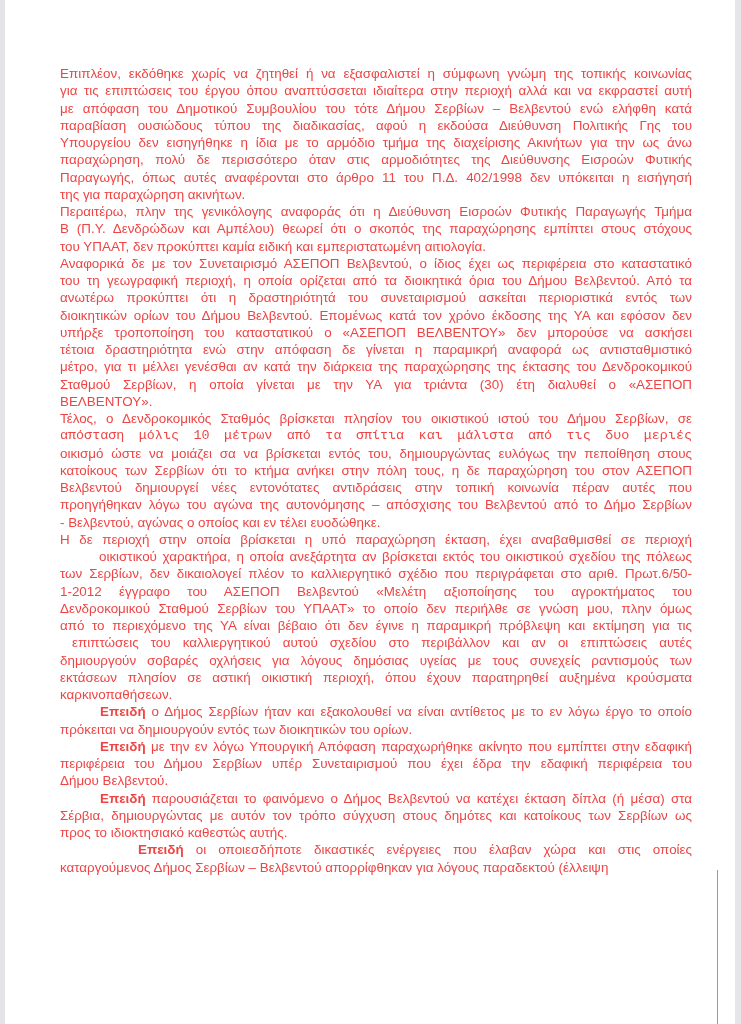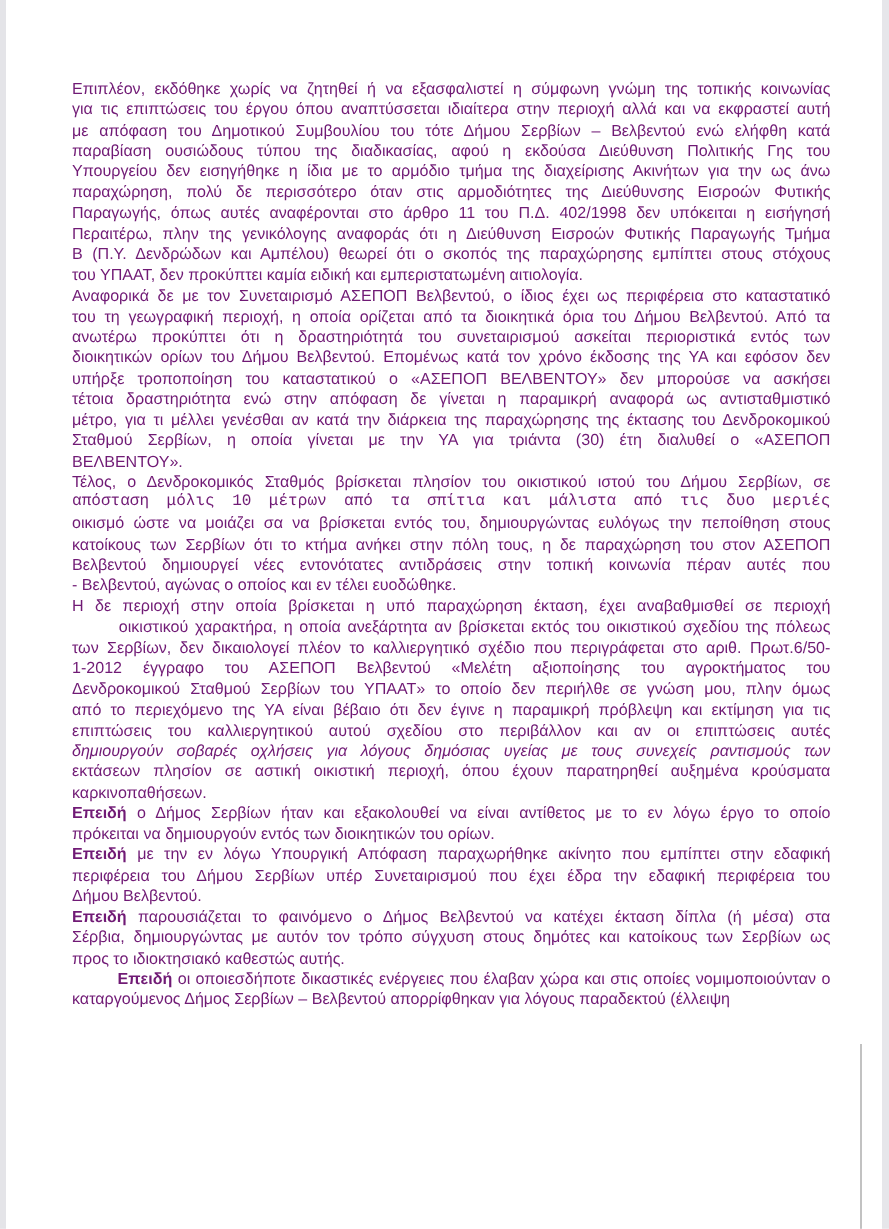--- a/index.html
+++ b/index.html
@@ -30,54 +30,56 @@
       position: absolute;
       left: 717px; top: 870px;
       width: 1px; height: 154px;
       background: #9a9a9a;
     }
     .page {
       position: absolute;
       left: 60px;
       top: 65px;
       width: 632px;
-      color: #701a75;
+      color: #ef4444;
       font-size: 13.4px;
       line-height: 17.25px;
     }
     .line {
       display: block;
       white-space: nowrap;
       text-align: justify;
       text-align-last: justify;
       height: 17.25px;
     }
     .line.last {
       text-align-last: left;
     }
     .bold {
       font-weight: bold;
+      margin-left: 40px;
     }
   </style>
 </head>
 <body>
 
 <div class="left-strip"></div>
 <div class="right-strip"></div>
 <div class="page-edge"></div>
 
 <div class="page" id="doc-page">
     <div>
       <span class="line" style="white-space: normal; overflow: hidden;"><span>Επιπλέον, εκδόθηκε χωρίς να ζητηθεί ή να εξασφαλιστεί η σύμφωνη γνώμη  της τοπικής κοινωνίας</span></span>
       <span class="line" style="white-space: normal; overflow: hidden;"><span>για τις επιπτώσεις του έργου όπου αναπτύσσεται ιδιαίτερα στην περιοχή αλλά και να εκφραστεί αυτή</span></span>
       <span class="line" style="white-space: normal; overflow: hidden;"><span>με απόφαση του Δημοτικού Συμβουλίου του  τότε Δήμου Σερβίων – Βελβεντού ενώ ελήφθη κατά</span></span>
       <span class="line" style="white-space: normal; overflow: hidden;"><span>παραβίαση ουσιώδους τύπου της διαδικασίας, αφού η εκδούσα Διεύθυνση Πολιτικής Γης του</span></span>
       <span class="line" style="white-space: normal; overflow: hidden;"><span>Υπουργείου δεν εισηγήθηκε η ίδια με το αρμόδιο τμήμα της διαχείρισης Ακινήτων για την ως άνω</span></span>
       <span class="line" style="white-space: normal; overflow: hidden;"><span>παραχώρηση, πολύ δε περισσότερο όταν στις αρμοδιότητες της Διεύθυνσης Εισροών Φυτικής</span></span>
       <span class="line" style="white-space: normal; overflow: hidden;"><span>Παραγωγής, όπως αυτές αναφέρονται στο άρθρο 11 του Π.Δ. 402/1998 δεν  υπόκειται η εισήγησή</span></span>
+      <span class="line last"><span>της για παραχώρηση ακινήτων.</span></span>
     </div>
     <div>
       <span class="line" style="white-space: normal; overflow: hidden;"><span>Περαιτέρω, πλην της γενικόλογης αναφοράς ότι η Διεύθυνση Εισροών Φυτικής Παραγωγής Τμήμα</span></span>
       <span class="line" style="white-space: normal; overflow: hidden;"><span>Β (Π.Υ. Δενδρώδων και Αμπέλου) θεωρεί ότι ο σκοπός της παραχώρησης εμπίπτει στους στόχους</span></span>
       <span class="line last"><span>του ΥΠΑΑΤ, δεν προκύπτει καμία ειδική και εμπεριστατωμένη αιτιολογία.</span></span>
     </div>
     <div>
       <span class="line" style="white-space: normal; overflow: hidden;"><span>Αναφορικά δε με τον  Συνεταιρισμό ΑΣΕΠΟΠ Βελβεντού, ο ίδιος έχει ως περιφέρεια στο καταστατικό</span></span>
       <span class="line" style="white-space: normal; overflow: hidden;"><span>του τη γεωγραφική περιοχή, η οποία ορίζεται από τα διοικητικά όρια του Δήμου Βελβεντού. Από τα</span></span>
       <span class="line" style="white-space: normal; overflow: hidden;"><span>ανωτέρω προκύπτει ότι η δραστηριότητά του συνεταιρισμού ασκείται περιοριστικά εντός των</span></span>
@@ -87,31 +89,32 @@
       <span class="line" style="white-space: normal; overflow: hidden;"><span>μέτρο, για τι μέλλει γενέσθαι αν κατά την διάρκεια της παραχώρησης της έκτασης του Δενδροκομικού</span></span>
       <span class="line" style="white-space: normal; overflow: hidden;"><span>Σταθμού Σερβίων, η οποία γίνεται με την ΥΑ για τριάντα (30) έτη διαλυθεί ο «ΑΣΕΠΟΠ</span></span>
       <span class="line last"><span>ΒΕΛΒΕΝΤΟΥ».</span></span>
     </div>
     <div>
       <span class="line" style="white-space: normal; overflow: hidden;"><span>Τέλος, ο Δενδροκομικός Σταθμός βρίσκεται πλησίον του οικιστικού ιστού του Δήμου Σερβίων, σε</span></span>
       <span class="line" style="white-space: normal; overflow: hidden; font-family: Liberation Mono, monospace;"><span>απόσταση μόλις 10 μέτρων από τα σπίτια και μάλιστα από τις δυο μεριές περιβάλλεται από τον</span></span>
       <span class="line" style="white-space: normal; overflow: hidden;"><span>οικισμό ώστε να μοιάζει σα να βρίσκεται εντός του, δημιουργώντας ευλόγως την πεποίθηση στους</span></span>
       <span class="line" style="white-space: normal; overflow: hidden;"><span>κατοίκους των Σερβίων  ότι το κτήμα ανήκει στην πόλη τους, η δε  παραχώρηση του στον ΑΣΕΠΟΠ</span></span>
       <span class="line" style="white-space: normal; overflow: hidden;"><span>Βελβεντού δημιουργεί νέες εντονότατες αντιδράσεις στην τοπική κοινωνία πέραν αυτές που</span></span>
+      <span class="line" style="white-space: normal; overflow: hidden;"><span>προηγήθηκαν λόγω του αγώνα της αυτονόμησης – απόσχισης του Βελβεντού από το Δήμο Σερβίων</span></span>
       <span class="line last"><span>-  Βελβεντού, αγώνας ο οποίος και εν τέλει ευοδώθηκε.</span></span>
     </div>
     <div>
       <span class="line" style="white-space: normal; overflow: hidden;"><span>Η δε περιοχή στην οποία  βρίσκεται η υπό παραχώρηση έκταση, έχει αναβαθμισθεί σε περιοχή</span></span>
       <span class="line" style="white-space: normal; overflow: hidden; margin-left: 39px;"><span>οικιστικού  χαρακτήρα, η οποία ανεξάρτητα αν βρίσκεται εκτός του οικιστικού σχεδίου της πόλεως</span></span>
       <span class="line" style="white-space: normal; overflow: hidden;"><span>των Σερβίων, δεν δικαιολογεί πλέον το καλλιεργητικό σχέδιο που περιγράφεται στο αριθ. Πρωτ.6/50-</span></span>
       <span class="line" style="white-space: normal; overflow: hidden;"><span>1-2012 έγγραφο του ΑΣΕΠΟΠ Βελβεντού «Μελέτη αξιοποίησης του αγροκτήματος του</span></span>
       <span class="line" style="white-space: normal; overflow: hidden;"><span>Δενδροκομικού Σταθμού Σερβίων του ΥΠΑΑΤ» το οποίο δεν περιήλθε σε γνώση μου, πλην όμως</span></span>
       <span class="line" style="white-space: normal; overflow: hidden;"><span>από το περιεχόμενο της ΥΑ είναι βέβαιο ότι δεν έγινε η παραμικρή πρόβλεψη και εκτίμηση για τις</span></span>
-      <span class="line" style="white-space: normal; overflow: hidden;"><span>επιπτώσεις του καλλιεργητικού αυτού σχεδίου στο περιβάλλον και αν οι επιπτώσεις αυτές</span></span>
-      <span class="line" style="white-space: normal; overflow: hidden; font-style: italic;"><span>δημιουργούν σοβαρές  οχλήσεις για λόγους δημόσιας υγείας με τους συνεχείς ραντισμούς των</span></span>
+      <span class="line" style="white-space: normal; overflow: hidden; margin-left: 12px;"><span>επιπτώσεις του καλλιεργητικού αυτού σχεδίου στο περιβάλλον και αν οι επιπτώσεις αυτές</span></span>
+      <span class="line" style="white-space: normal; overflow: hidden;"><span>δημιουργούν σοβαρές  οχλήσεις για λόγους δημόσιας υγείας με τους συνεχείς ραντισμούς των</span></span>
       <span class="line" style="white-space: normal; overflow: hidden;"><span>εκτάσεων πλησίον σε αστική οικιστική περιοχή, όπου έχουν παρατηρηθεί αυξημένα κρούσματα</span></span>
       <span class="line last"><span>καρκινοπαθήσεων.</span></span>
     </div>
     <div>
       <span class="line" style="white-space: normal; overflow: hidden;"><span class="bold">Επειδή</span><span> ο Δήμος Σερβίων ήταν και εξακολουθεί να είναι αντίθετος με το εν λόγω έργο το οποίο</span></span>
       <span class="line last"><span>πρόκειται να δημιουργούν εντός των διοικητικών του ορίων.</span></span>
     </div>
     <div>
       <span class="line" style="white-space: normal; overflow: hidden;"><span class="bold">Επειδή</span><span> με την εν λόγω Υπουργική Απόφαση παραχωρήθηκε ακίνητο που εμπίπτει στην εδαφική</span></span>
       <span class="line" style="white-space: normal; overflow: hidden;"><span>περιφέρεια του Δήμου Σερβίων υπέρ Συνεταιρισμού που έχει έδρα την εδαφική περιφέρεια του</span></span>

